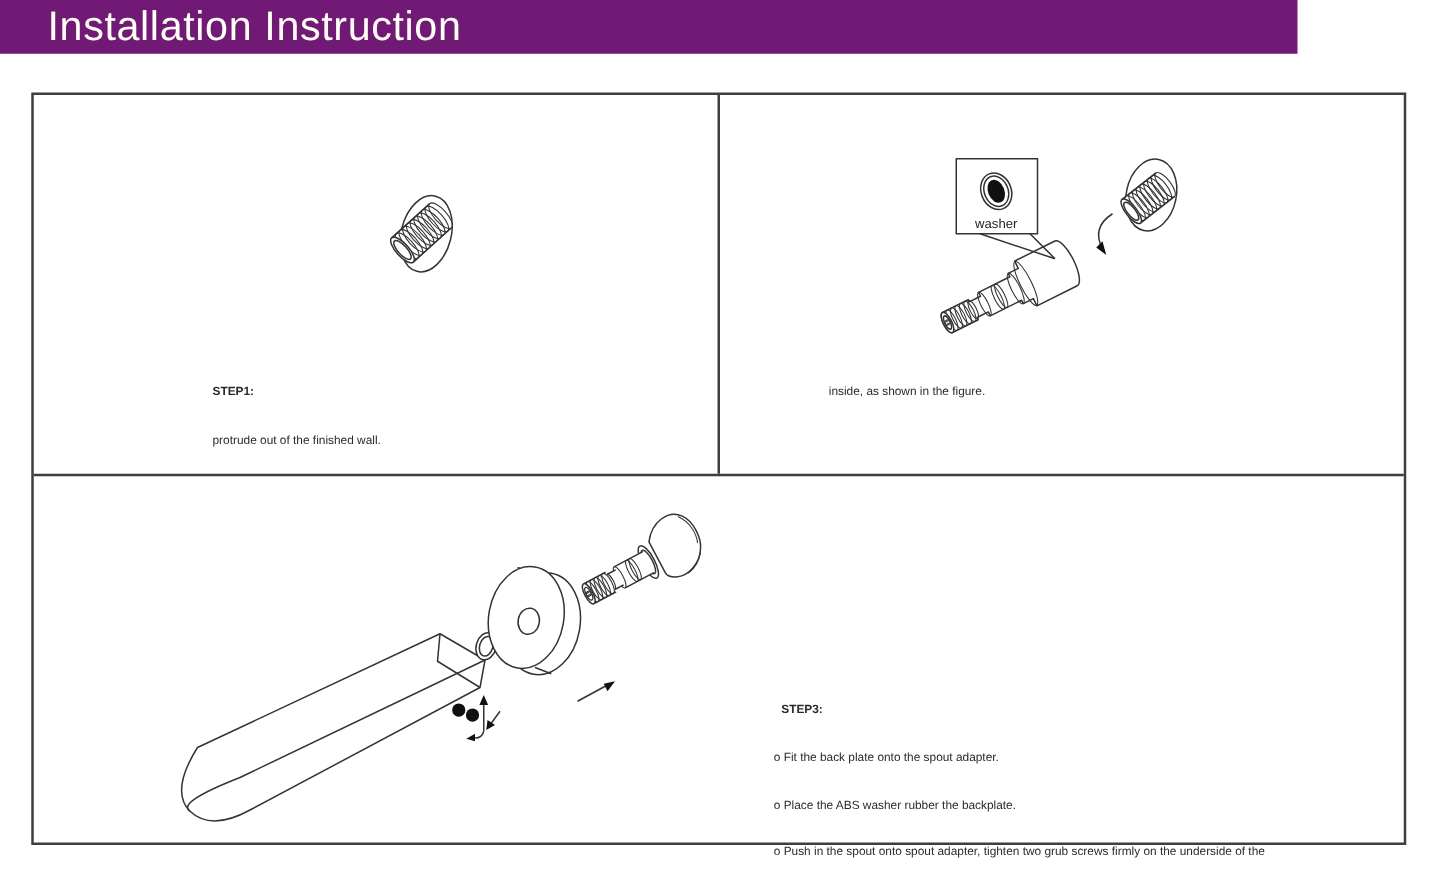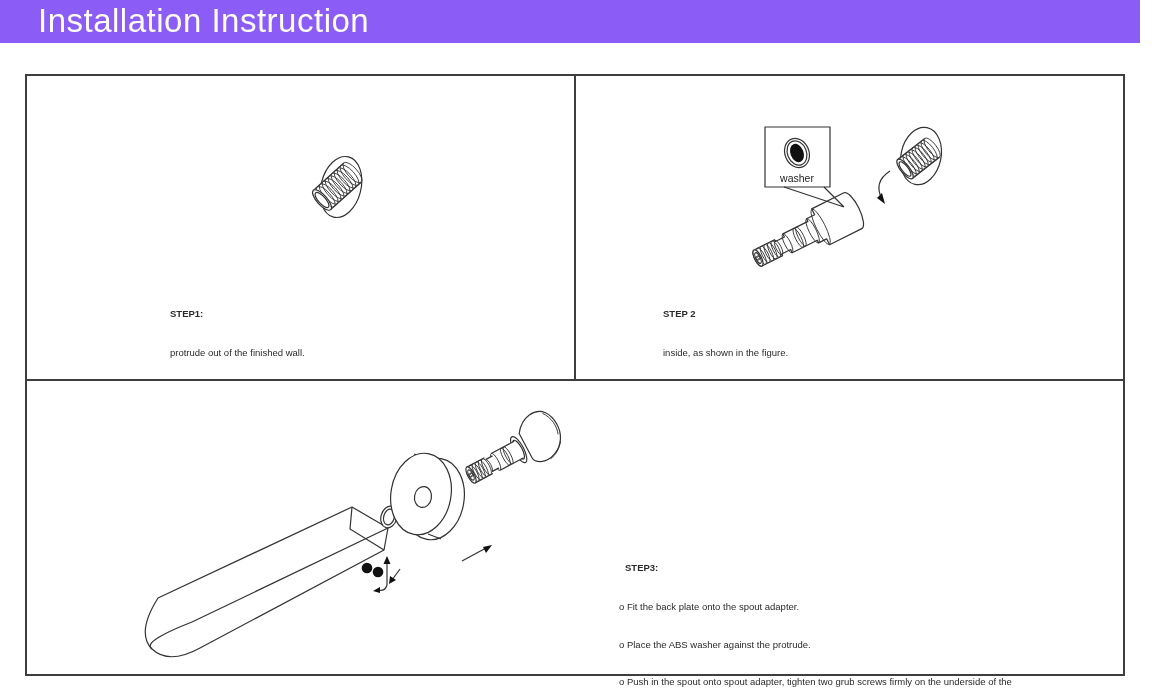--- a/index.html
+++ b/index.html
@@ -1,18 +1,18 @@
 <!DOCTYPE html>
 <html><head>
 <meta charset="utf-8">
 <style>
   html,body{margin:0;padding:0;background:#fff;}
   .page{position:relative;width:1157px;height:700px;background:#ffffff;overflow:hidden;
         font-family:"Liberation Sans",sans-serif;}
-  .titlebar{position:absolute;left:0;top:0;width:1140px;height:43px;background:#8b5cf6;}
+  .titlebar{position:absolute;left:0;top:0;width:1038px;height:43px;background:#701a75;}
   .title{position:absolute;left:38px;top:0;height:43px;line-height:42px;
          font-size:33px;color:#fffdf6;letter-spacing:.5px;white-space:nowrap;}
   .frame{position:absolute;left:25px;top:74px;width:1096px;height:598px;border:2px solid #3e3e3e;}
   .vdiv{position:absolute;left:547px;top:0;width:2px;height:303px;background:#3e3e3e;}
   .hdiv{position:absolute;left:0;top:303px;width:1096px;height:2px;background:#3e3e3e;}
   .step-text{position:absolute;font-size:9.5px;line-height:12.5px;color:#2a2a2a;white-space:pre;}
   #step1-text{left:170px;top:283px;}
   #step2-text{left:663px;top:283px;}
   #step3-text{left:619px;top:537px;}
   .step-label{margin-bottom:1.5px;font-weight:bold;}
@@ -188,26 +188,25 @@
       <polygon class="bk" points="359,147 350,149 353,155"></polygon>
     </g>
   </svg>
 
   <div id="step1-text" class="step-text">
     <div class="step-label">STEP1:</div>
     <div>protrude out of the finished wall.</div>
   </div>
 
   <div id="step2-text" class="step-text">
-    <div class="step-label">STEP 2</div>
     <div>inside, as shown in the figure.</div>
   </div>
 
   <div id="step3-text" class="step-text">
     <div class="step-label">STEP3:</div>
     <div>o Fit the back plate onto the spout adapter.</div>
-    <div>o Place the ABS washer against the protrude.</div>
+    <div>o Place the ABS washer rubber the backplate.</div>
     <div>o Push in the spout onto spout adapter, tighten two grub screws firmly on the underside of the</div>
     
     
   </div>
 
 </div>
 
 </body></html>

